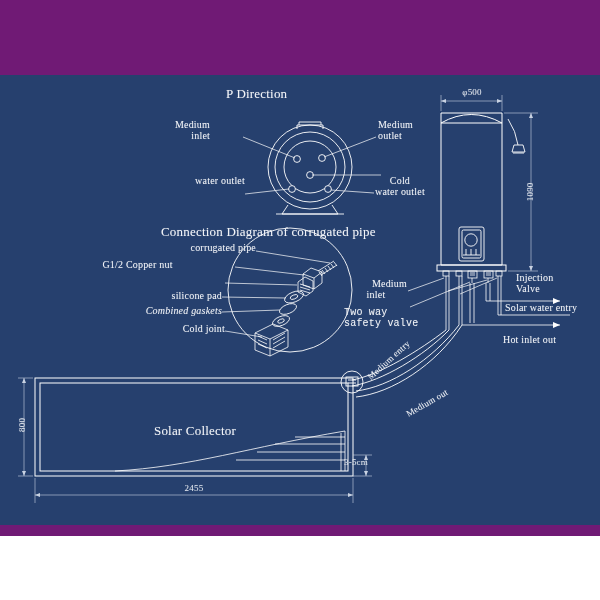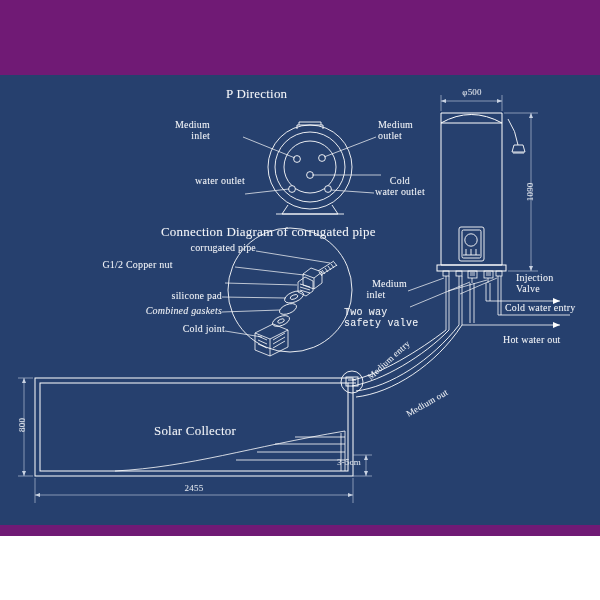--- a/index.html
+++ b/index.html
@@ -330,25 +330,25 @@
     </div>
     <div class="lbl t12" style="left:344px; top:233px;font-family:Liberation Mono, monospace;">
       <div>Two  way</div>
       <div>safety valve</div>
     </div>
 
     <div class="lbl t12" style="left:516px; top:198px;">
       <div>Injection</div>
       <div>Valve</div>
     </div>
-    <div class="lbl t10" style="left:505px; top:228px;">Cold water  entry</div>
-    <div class="lbl t10" style="left:503px; top:260px;">Hot  water  out</div>
+    <div class="lbl t10" style="left:505px; top:228px;">Solar water  entry</div>
+    <div class="lbl t10" style="left:503px; top:260px;">Hot  inlet  out</div>
 
     <div class="lbl t9 rot-m1" style="left:366px; top:300px;">Medium entry</div>
     <div class="lbl t9 rot-m2" style="left:405px; top:336px;">Medium out</div>
 
     <div class="lbl t13 ctr" style="left:110px; top:349px; width:170px;">Solar  Collector</div>
     <div class="lbl dim vert" style="left:8px; top:345px; width:30px; text-align:center;">800</div>
     <div class="lbl dim ctr" style="left:168px; top:409px; width:52px;">2455</div>
-    <div class="lbl dim" style="left:337px; top:383px;">3-5cm</div>
+    <div class="lbl dim" style="left:344px; top:383px;">3-5cm</div>
 
   </div>
 </div>
 
 </body></html>

